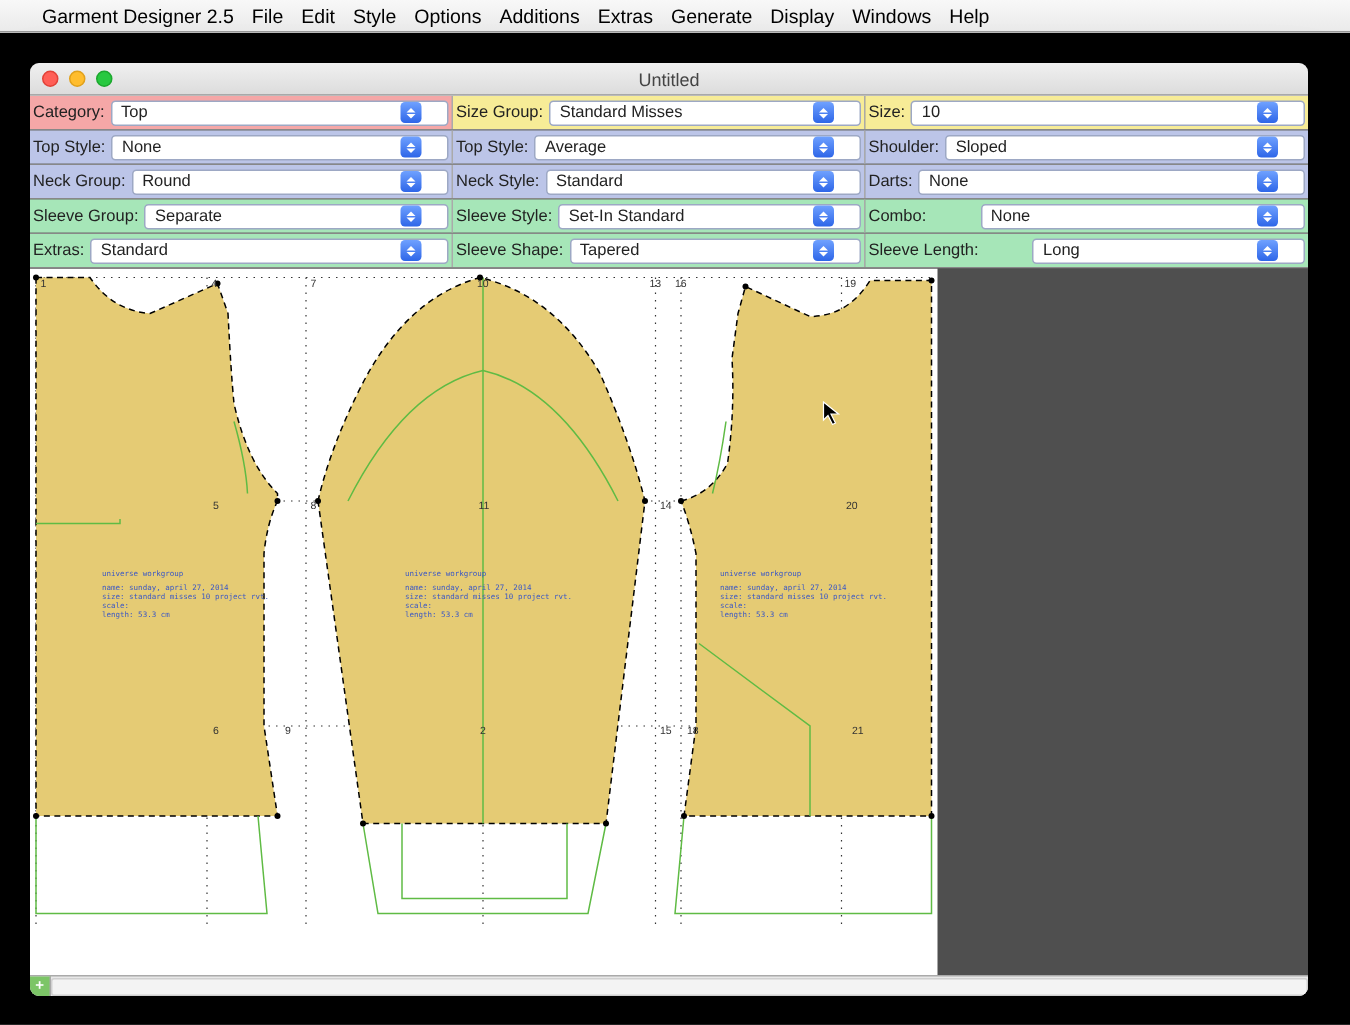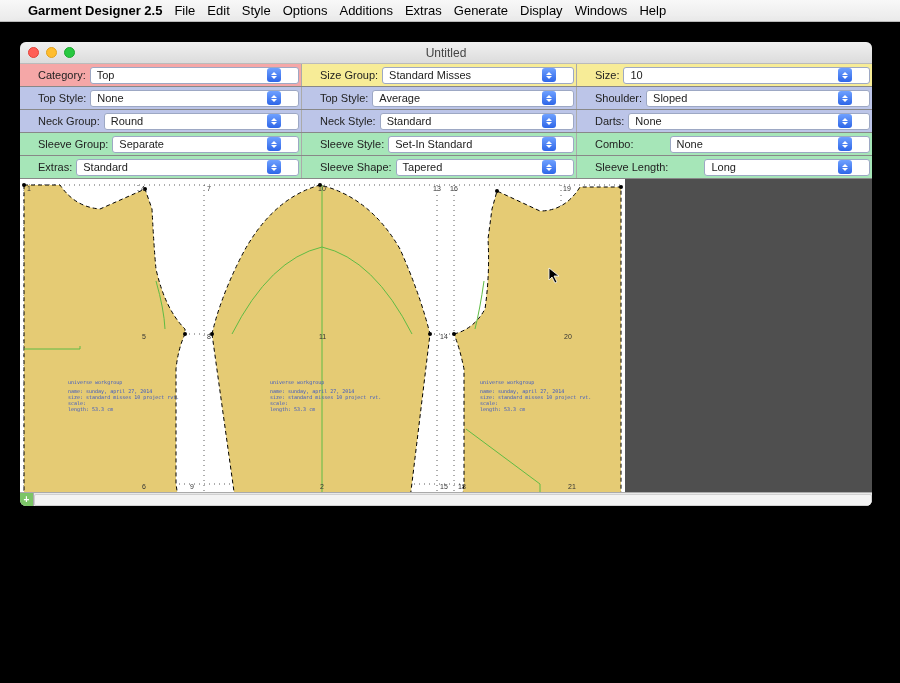--- a/index.html
+++ b/index.html
@@ -20,28 +20,28 @@
     gap: 12px;
     color: #000;
     font-size: 13px;
     font-weight: 500;
     border-bottom: 1px solid #bbb;
   }
   .menubar .apple {
     font-size: 15px;
     margin-right: 6px;
   }
-  .menubar .appname { font-weight: 700; }
+  .menubar .appname { font-weight: 400; }
   .menubar .item { cursor: default; }
   .window {
     position: absolute;
     left: 20px;
     top: 42px;
     width: 852px;
-    height: 464px;
+    height: 622px;
     background: #4f4f4f;
     border-radius: 6px;
     box-shadow: 0 10px 30px rgba(0,0,0,0.5);
     display: flex;
     flex-direction: column;
     overflow: hidden;
   }
   .titlebar {
     height: 22px;
     background: linear-gradient(#f0f0f0, #dcdcdc);
@@ -83,21 +83,21 @@
     align-items: center;
     padding: 2px 2px;
     height: 22px;
     border-right: 1px solid #aaa;
   }
   .ctrl-cell:last-child { border-right: none; }
   .ctrl-label {
     font-size: 11px;
     color: #222;
     margin-right: 4px;
-    margin-left: 16px;
+    margin-left: 0;
     white-space: nowrap;
   }
   .dd {
     flex: 1;
     height: 17px;
     background: #fff;
     border: 1px solid #9da8c4;
     border-radius: 3px;
     display: flex;
     align-items: center;

